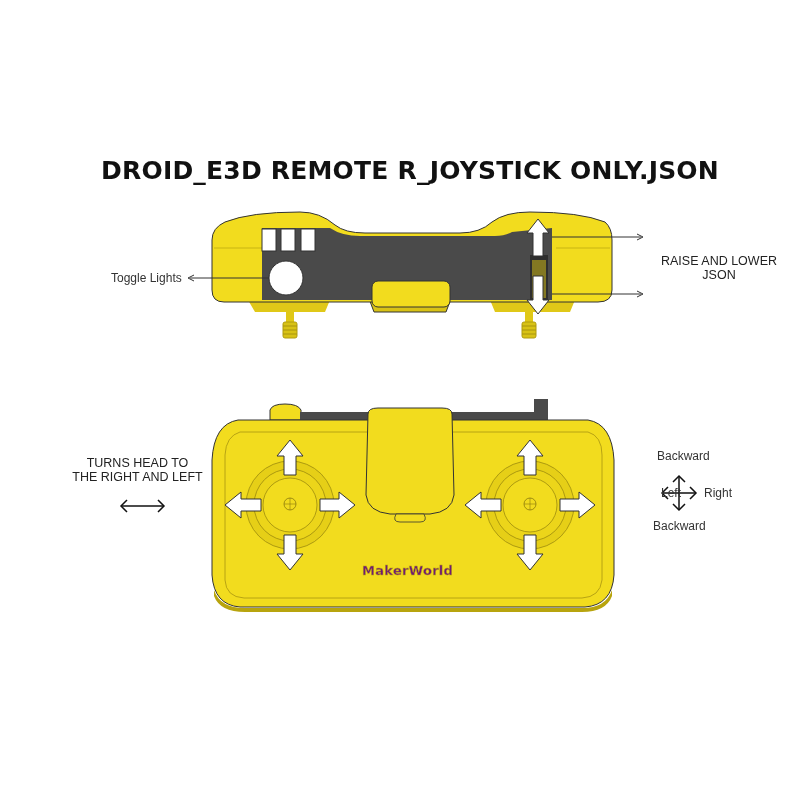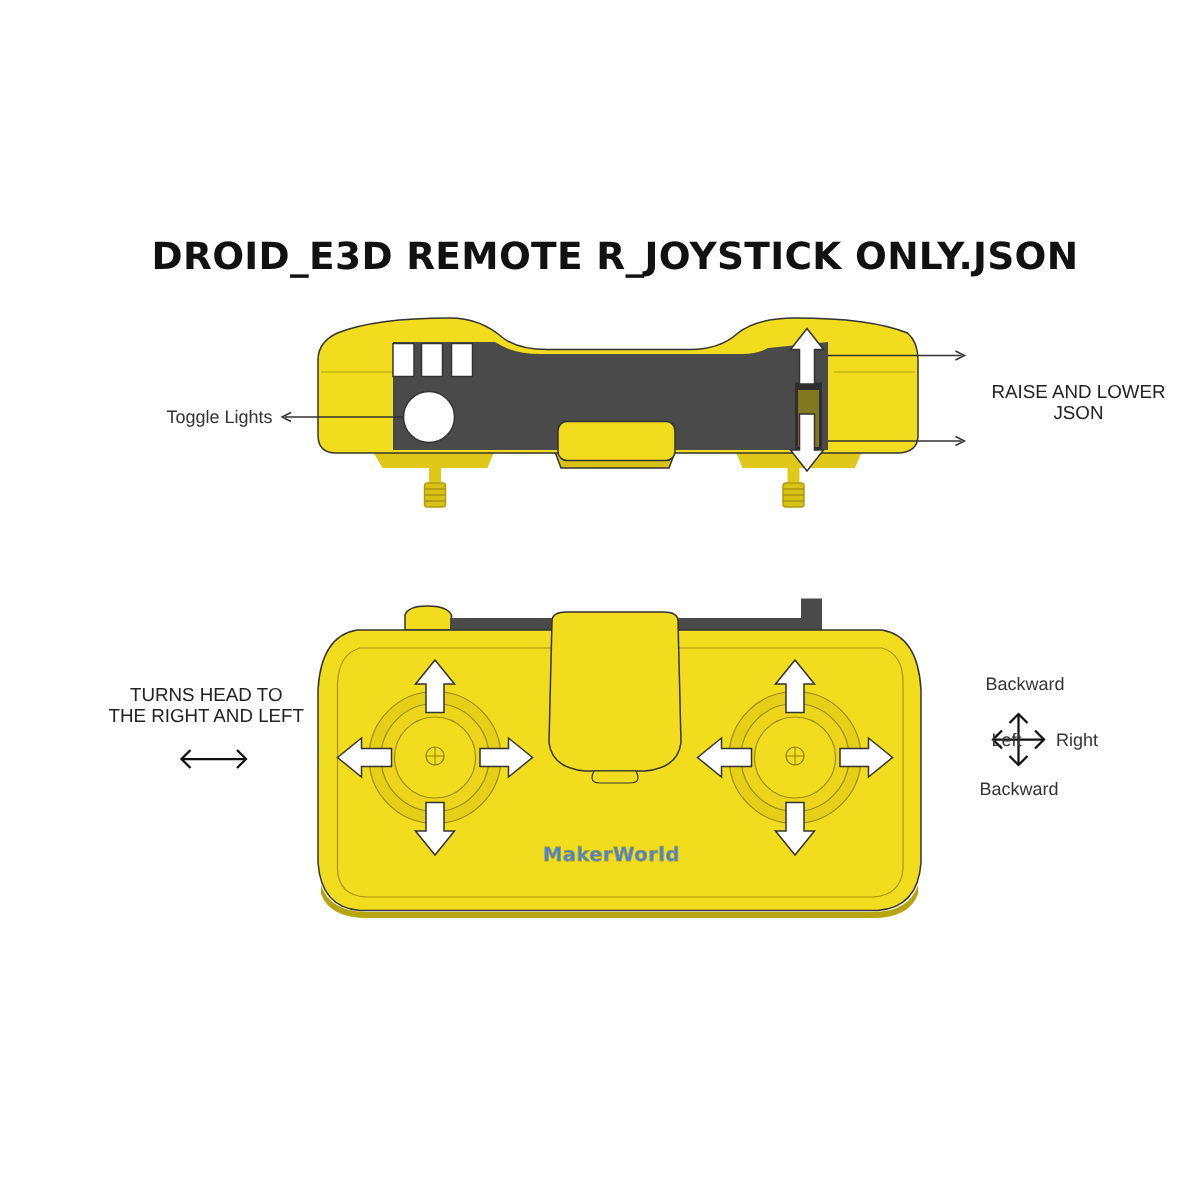--- a/index.html
+++ b/index.html
@@ -123,21 +123,21 @@
   <g stroke="#111" stroke-width="1.5" fill="none">
     <line x1="679" y1="476" x2="679" y2="510"></line>
     <line x1="662" y1="493" x2="696" y2="493"></line>
     <path d="M673 482 L679 476 L685 482"></path>
     <path d="M673 504 L679 510 L685 504"></path>
     <path d="M668 487 L662 493 L668 499"></path>
     <path d="M690 487 L696 493 L690 499"></path>
   </g>
 </svg>
 
-<div class="abs" style="left:362px;top:563px;font-family:'DejaVu Sans',sans-serif;font-size:13px;font-weight:bold;color:#3b82f6;-webkit-text-stroke:0.5px #b7a211;letter-spacing:0.3px;">MakerWorld</div>
+<div class="abs" style="left:362px;top:563px;font-family:'DejaVu Sans',sans-serif;font-size:13px;font-weight:bold;color:#701a75;-webkit-text-stroke:0.5px #b7a211;letter-spacing:0.3px;">MakerWorld</div>
 
 <div class="abs caps" style="left:65px;top:456px;width:145px;">
   <div>TURNS HEAD TO</div>
   <div>THE RIGHT AND LEFT</div>
 </div>
 
 <div class="abs label" style="left:657px;top:449px;">Backward</div>
 <div class="abs label" style="left:653px;top:519px;">Backward</div>
 <div class="abs label" style="left:661px;top:486px;">Left</div>
 <div class="abs label" style="left:704px;top:486px;">Right</div>

